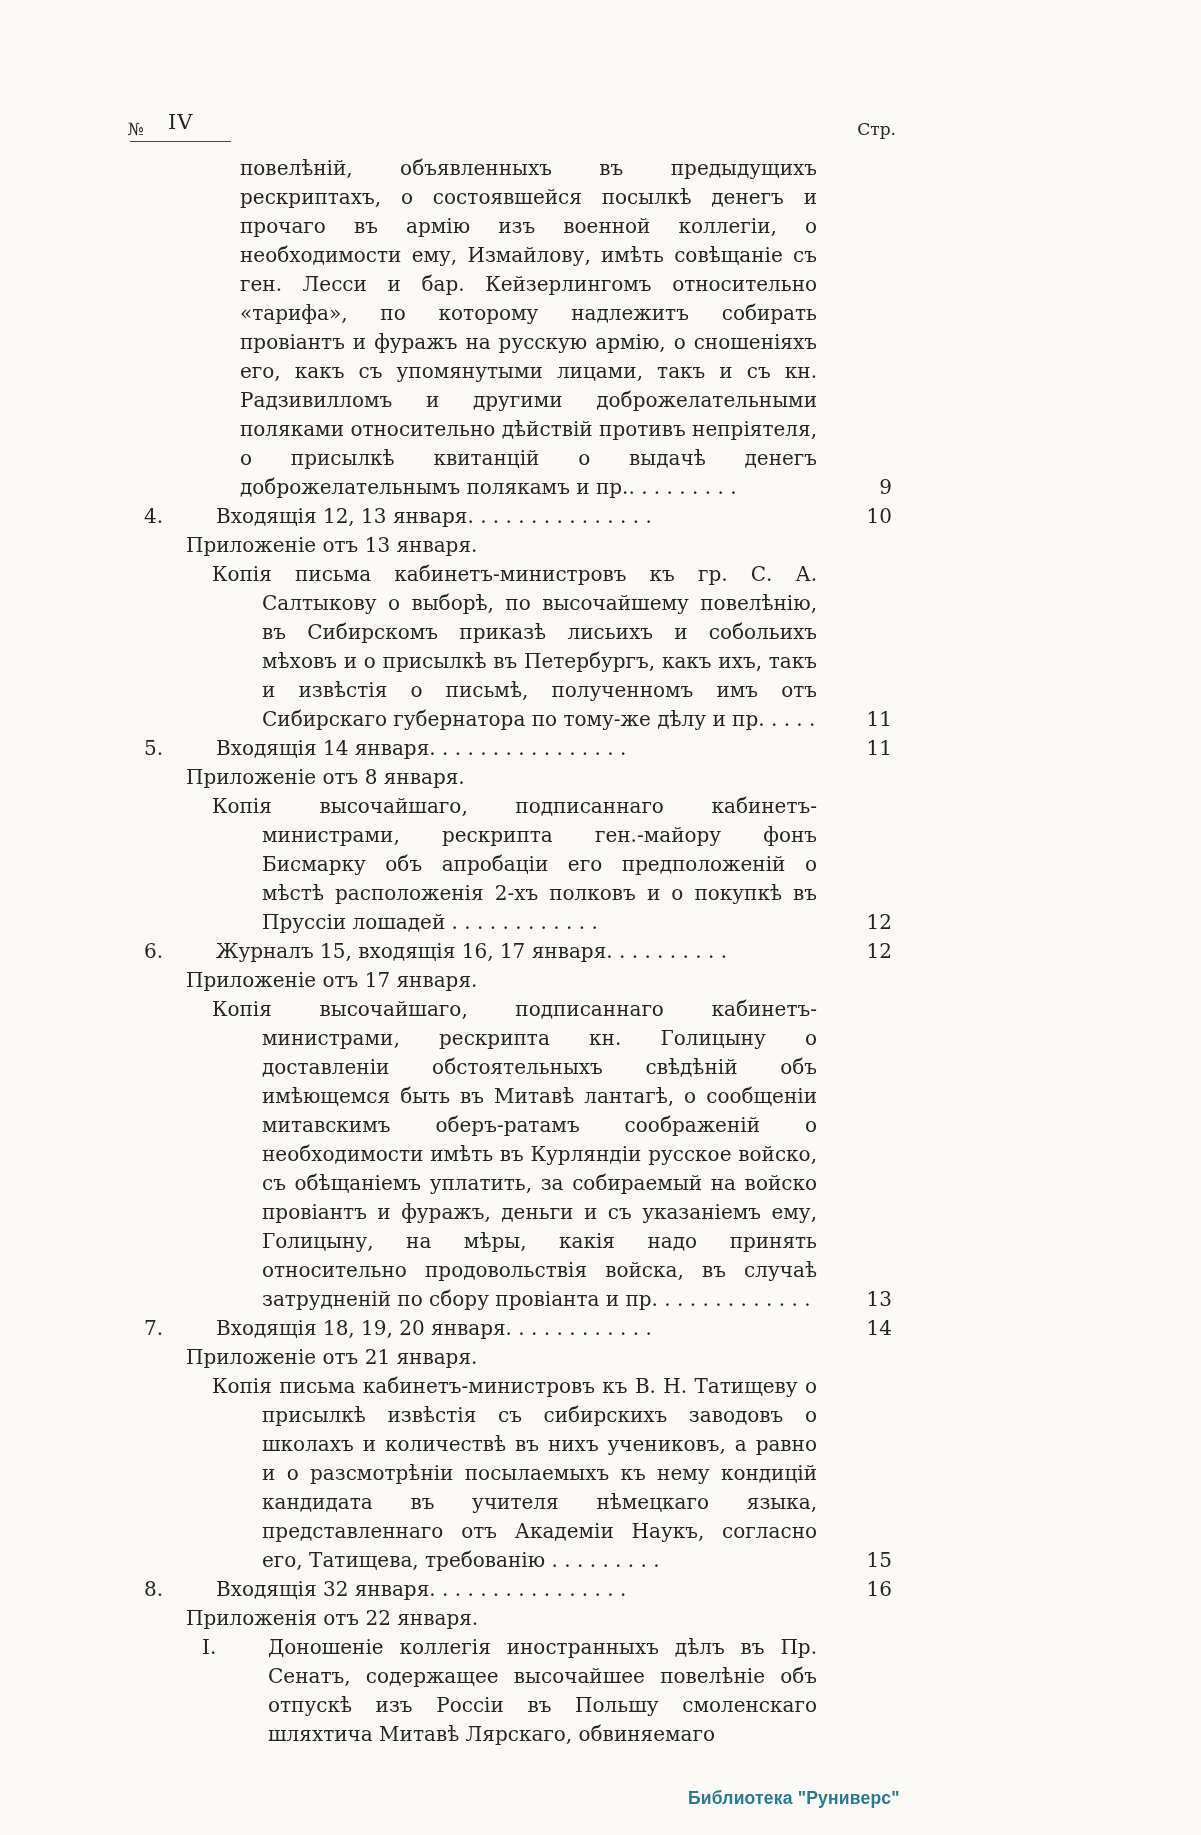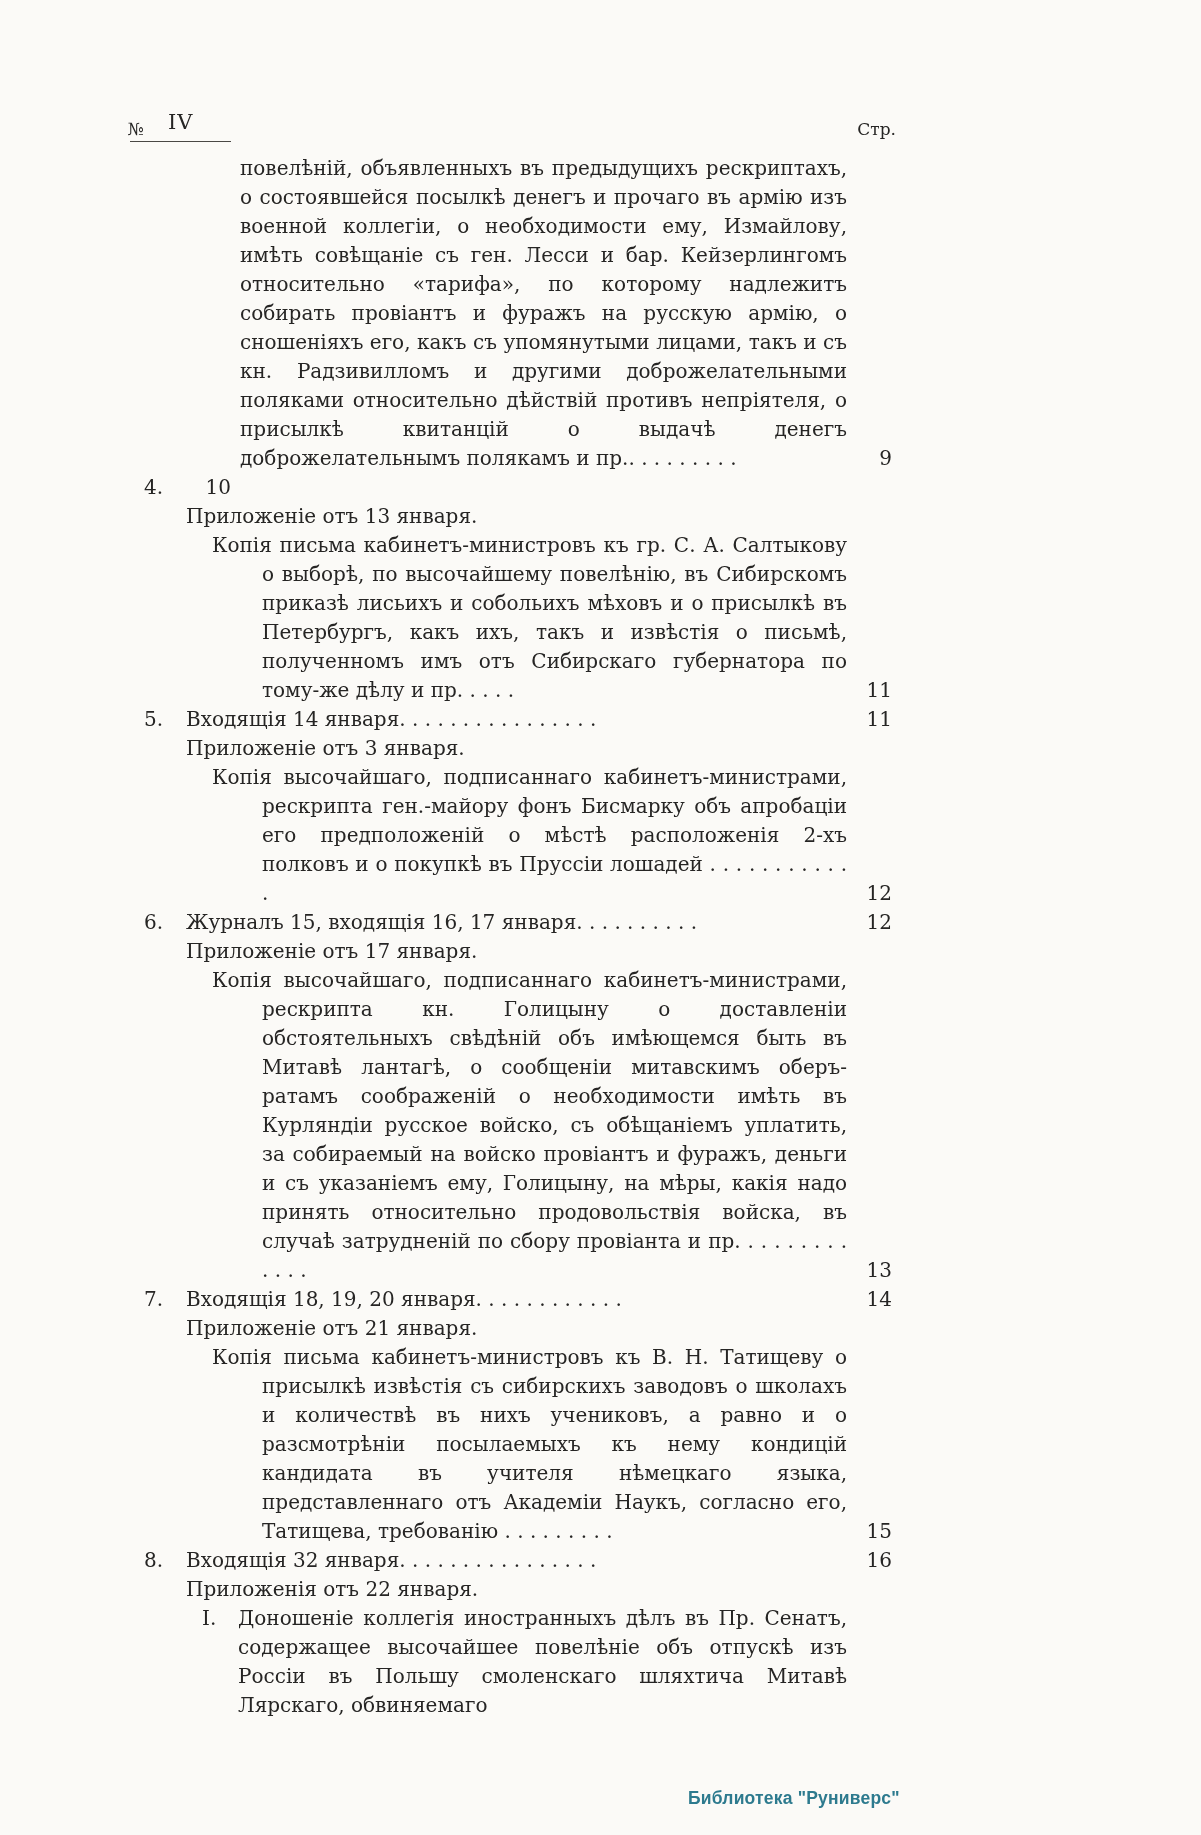--- a/index.html
+++ b/index.html
@@ -44,20 +44,21 @@
     line-height: 22px;
     margin-top: -26px;  
     margin-bottom: 14px;
   }
   .labels-row .no-label { margin-left: -2px; }
   .labels-row .str-label { margin-right: -4px; }
 
   .toc .row {
     display: flex;
     align-items: stretch;
+    gap: 30px;
   }
   .toc .num {
     flex: 0 0 auto;
     align-self: flex-start;
     white-space: nowrap;
   }
   .toc .text {
     flex: 1 1 auto;
     text-align: justify;
   }
@@ -105,37 +106,38 @@
       <span class="str-label">Стр.</span>
     </div>
 
     <div class="toc">
         <div class="row para">
           <span class="text">повелѣній, объявленныхъ въ предыдущихъ рескриптахъ, о состоявшейся посылкѣ денегъ и прочаго въ армію изъ военной коллегіи, о необходимости ему, Измайлову, имѣть совѣщаніе съ ген. Лесси и бар. Кейзерлингомъ относительно «тарифа», по которому надлежитъ собирать провіантъ и фуражъ на русскую армію, о сношеніяхъ его, какъ съ упомянутыми лицами, такъ и съ кн. Радзивилломъ и другими доброжелательными поляками относительно дѣйствій противъ непріятеля, о присылкѣ квитанцій о выдачѣ денегъ доброжелательнымъ полякамъ и пр.. . . . . . . . .</span>
           <span class="page">9</span>
         </div>
         <div class="row entry">
           <span class="num">4.</span>
+          <span class="text">Входящія 12, 13 января. . . . . . . . . . . . . . .</span>
           <span class="page">10</span>
         </div>
         <div class="row note">
           <span class="text">Приложеніе отъ 13 января.</span>
           <span class="page"></span>
         </div>
         <div class="row item">
           <span class="text">Копія письма кабинетъ-министровъ къ гр. С. А. Салтыкову о выборѣ, по высочайшему повелѣнію, въ Сибирскомъ приказѣ лисьихъ и собольихъ мѣховъ и о присылкѣ въ Петербургъ, какъ ихъ, такъ и извѣстія о письмѣ, полученномъ имъ отъ Сибирскаго губернатора по тому-же дѣлу и пр. . . . .</span>
           <span class="page">11</span>
         </div>
         <div class="row entry">
           <span class="num">5.</span>
           <span class="text">Входящія 14 января. . . . . . . . . . . . . . . .</span>
           <span class="page">11</span>
         </div>
         <div class="row note">
-          <span class="text">Приложеніе отъ 3 января.</span>
+          <span class="text">Приложеніе отъ 8 января.</span>
           <span class="page"></span>
         </div>
         <div class="row item">
           <span class="text">Копія высочайшаго, подписаннаго кабинетъ-министрами, рескрипта ген.-майору фонъ Бисмарку объ апробаціи его предположеній о мѣстѣ расположенія 2-хъ полковъ и о покупкѣ въ Пруссіи лошадей . . . . . . . . . . . .</span>
           <span class="page">12</span>
         </div>
         <div class="row entry">
           <span class="num">6.</span>
           <span class="text">Журналъ 15, входящія 16, 17 января. . . . . . . . . .</span>
           <span class="page">12</span>

